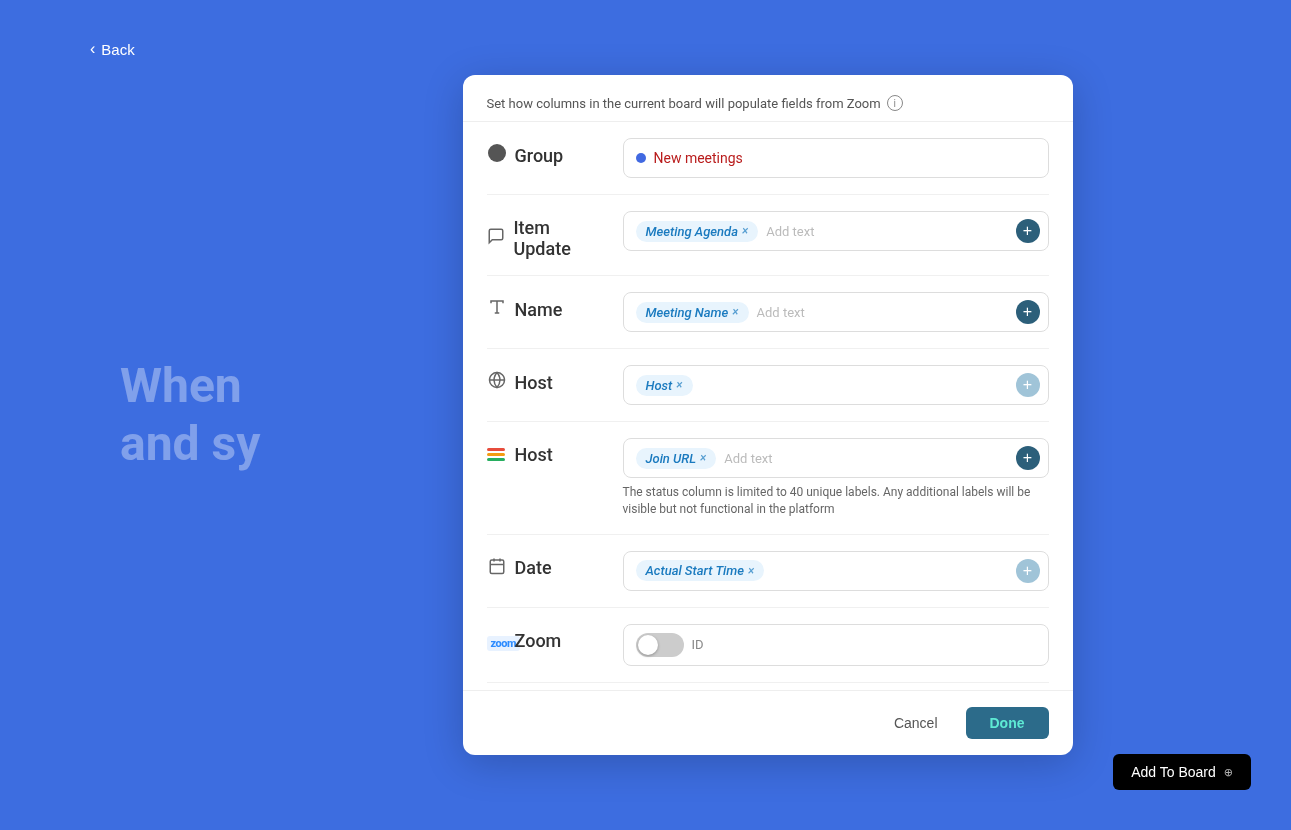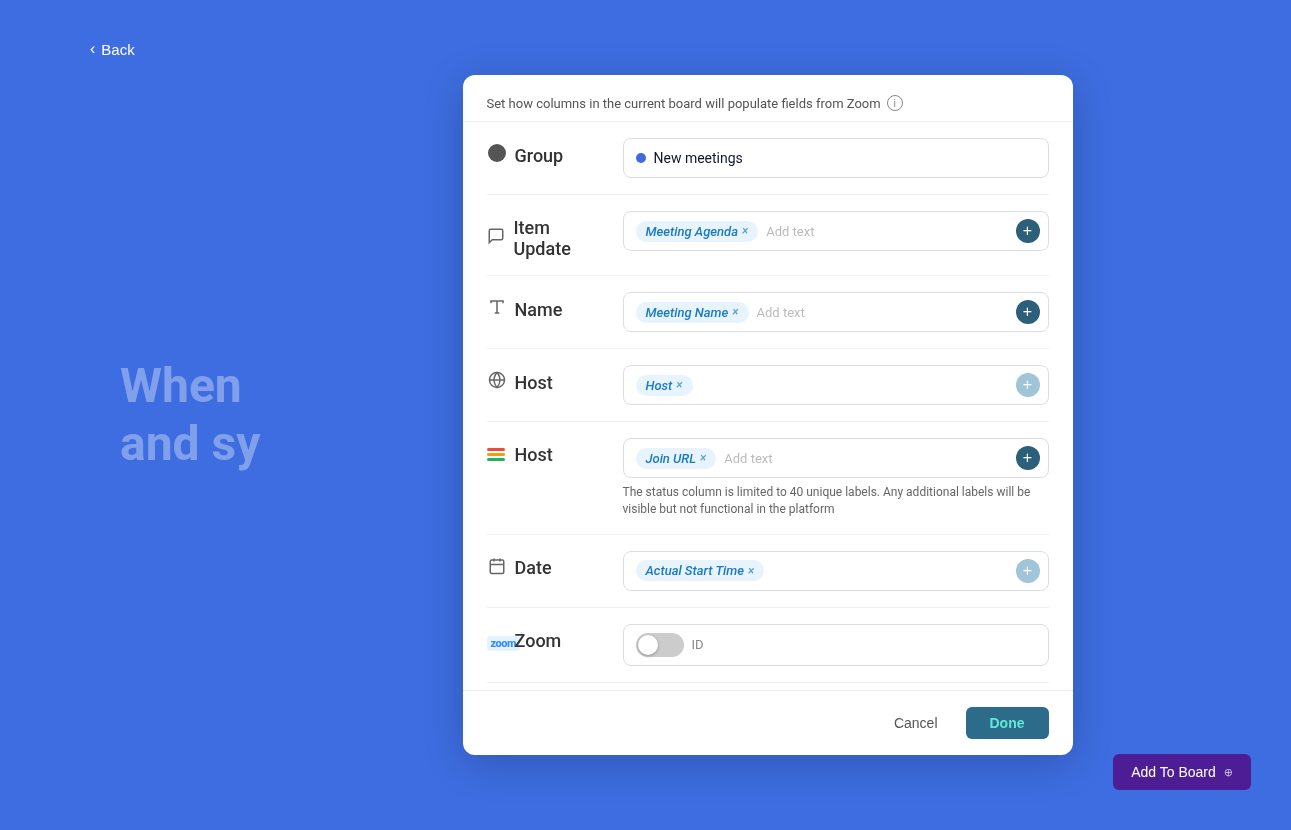--- a/index.html
+++ b/index.html
@@ -43,21 +43,21 @@
       background: none;
       border: none;
     }
     .back-chevron {
       font-size: 16px;
     }
     .add-to-board-btn {
       position: absolute;
       bottom: 40px;
       right: 40px;
-      background: #4c1d95;
+      background: #000000;
       color: white;
       border: none;
       border-radius: 6px;
       padding: 10px 18px;
       font-size: 14px;
       cursor: pointer;
       display: flex;
       align-items: center;
       gap: 8px;
     }
@@ -192,21 +192,21 @@
     }
     .new-meetings-dot {
       width: 10px;
       height: 10px;
       border-radius: 50%;
       background: #4169e1;
       flex-shrink: 0;
     }
     .new-meetings-text {
       font-size: 14px;
-      color: #0f172a;
+      color: #b91c1c;
     }
     .status-note {
       font-size: 12px;
       color: #666;
       margin-top: 6px;
       line-height: 1.4;
     }
     .toggle-wrapper {
       display: flex;
       align-items: center;

